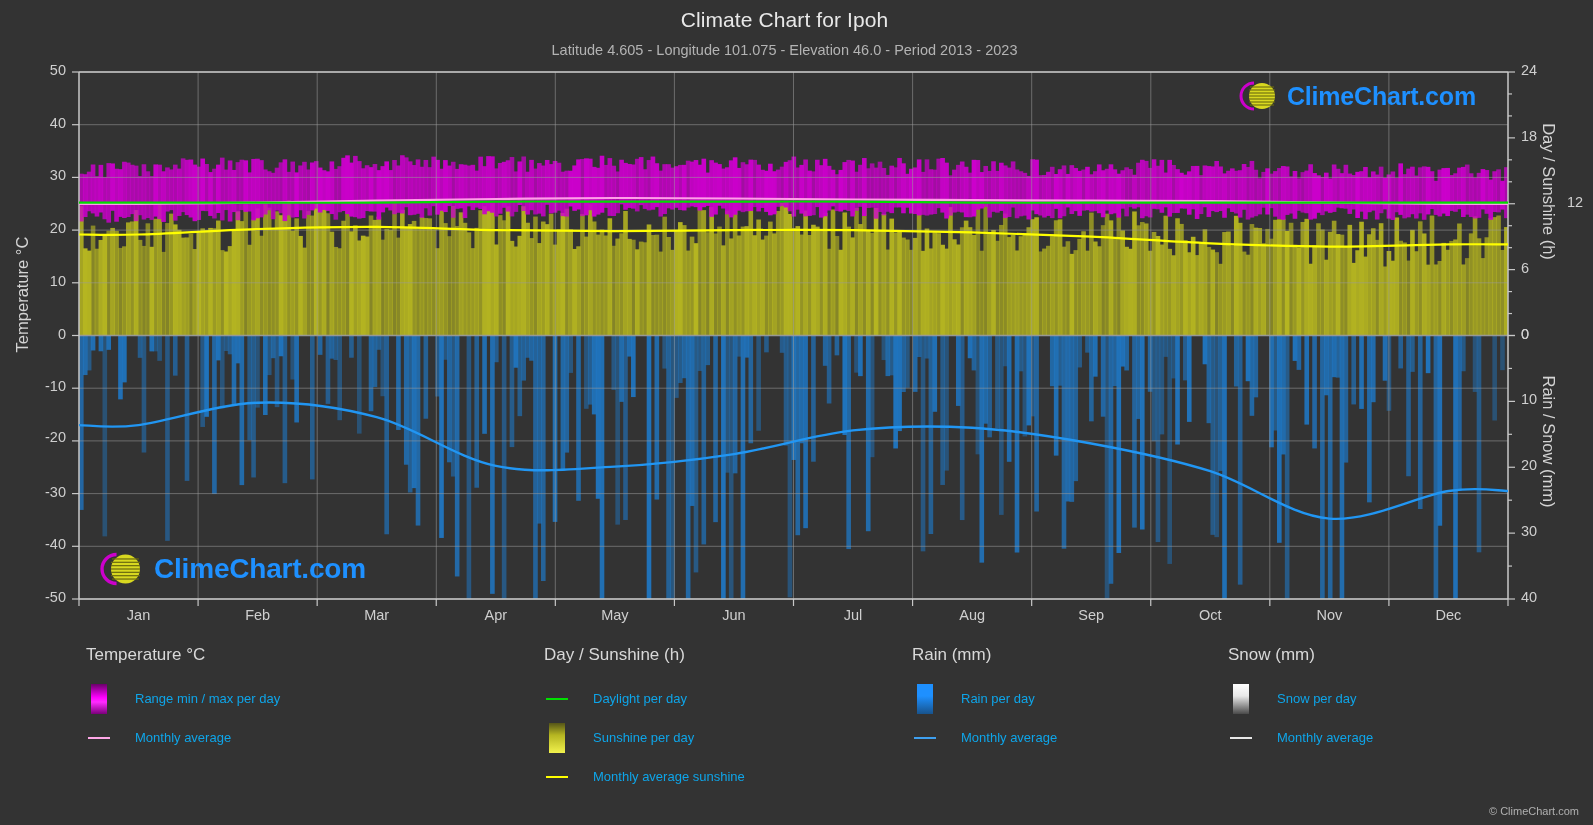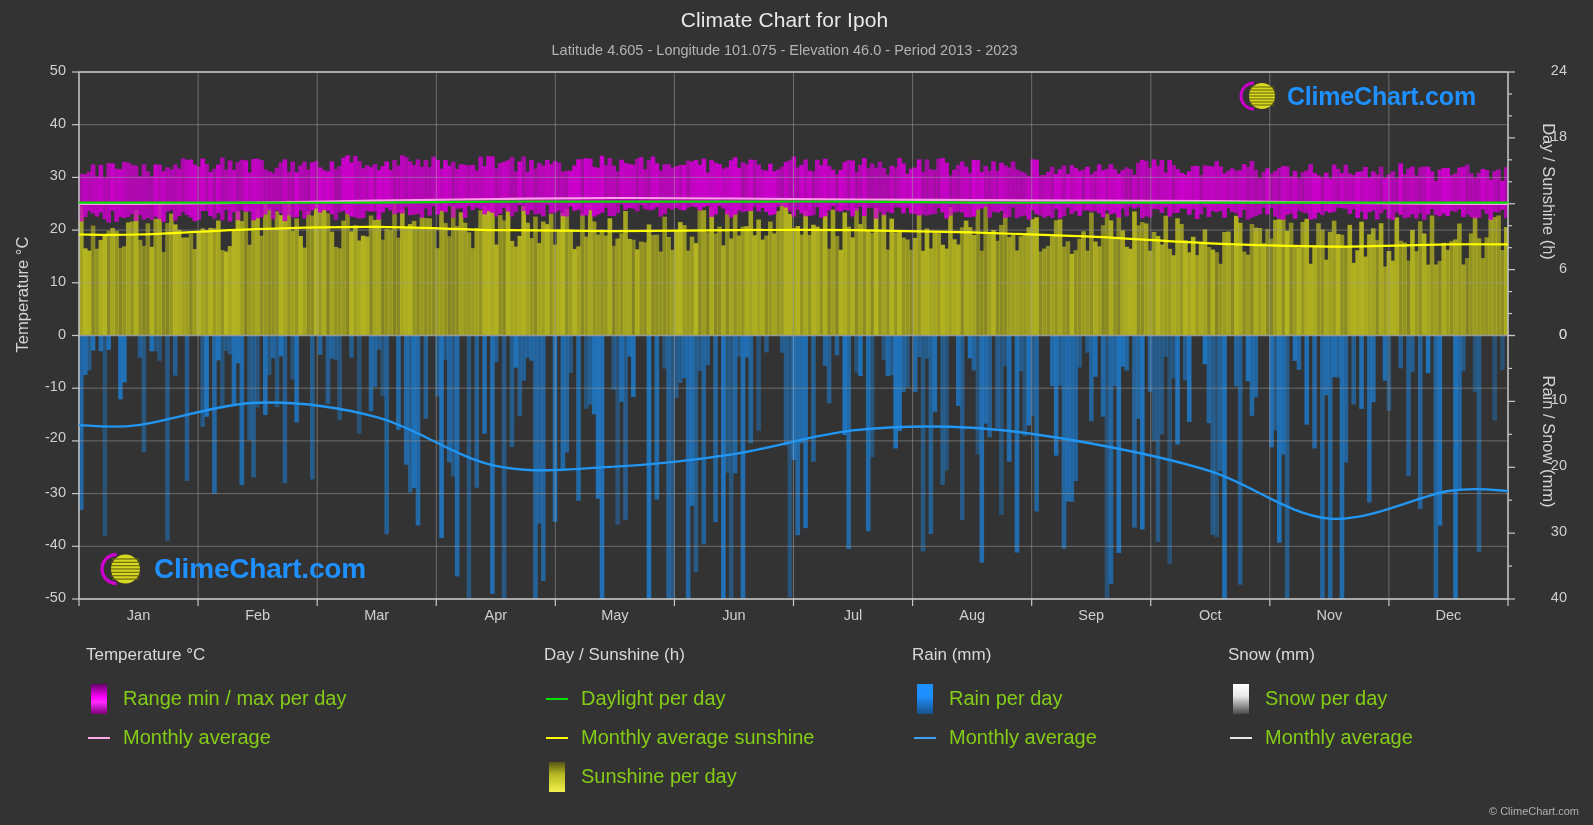--- a/index.html
+++ b/index.html
@@ -76,21 +76,21 @@
     text-align: center;
     transform: rotate(90deg);
   }
   .tick-label {
     position: absolute;
     font-size: 14.5px;
     color: #cfcfcf;
     white-space: nowrap;
   }
   .tick-left  { text-align: right; width: 46px; }
-  .tick-right { text-align: right;  width: 46px; }
+  .tick-right { text-align: left;  width: 46px; }
   .month-label {
     position: absolute;
     font-size: 14.5px;
     color: #cfcfcf;
     text-align: center;
     white-space: nowrap;
   }
   
   .wm {
     position: absolute;
@@ -135,22 +135,23 @@
     height: 30px;
     margin-right: 11px;
     flex: 0 0 26px;
     display: flex;
     align-items: center;
     justify-content: center;
   }
   .swatch { width: 16px; height: 30px; display: block; }
   .linekey { width: 22px; height: 2px; display: block; }
   .legend-label {
-    font-size: 20px;
-    color: #84cc16;
+    font-size: 13px;
+    color: #0ea5e9;
+    margin-left: 12px;
   }
   #copyright {
     position: absolute;
     right: 14px;
     bottom: 8px;
     font-size: 11px;
     color: #b0b0b0;
     white-space: nowrap;
   }
 </style>
@@ -1332,29 +1333,29 @@
     <div class="legend-col" id="legend-day" style="left:544px;">
         <div class="legend-head">Day / Sunshine (h)</div>
         <div class="legend-row">
           <span class="legend-key">
             <span class="linekey" style="background: rgb(0, 224, 0);"></span>
           </span>
           <span class="legend-label">Daylight per day</span>
         </div>
         <div class="legend-row">
           <span class="legend-key">
+            <span class="swatch" style="background: linear-gradient(rgb(85, 85, 24), rgb(181, 181, 33) 40%, rgb(242, 242, 77));"></span>
+          </span>
+          <span class="legend-label">Sunshine per day</span>
+        </div>
+        <div class="legend-row">
+          <span class="legend-key">
             <span class="linekey" style="background: rgb(255, 255, 0);"></span>
           </span>
           <span class="legend-label">Monthly average sunshine</span>
-        </div>
-        <div class="legend-row">
-          <span class="legend-key">
-            <span class="swatch" style="background: linear-gradient(rgb(85, 85, 24), rgb(181, 181, 33) 40%, rgb(242, 242, 77));"></span>
-          </span>
-          <span class="legend-label">Sunshine per day</span>
         </div>
       </div>
     <div class="legend-col" id="legend-rain" style="left:912px;">
         <div class="legend-head">Rain (mm)</div>
         <div class="legend-row">
           <span class="legend-key">
             <span class="swatch" style="background: linear-gradient(rgb(30, 144, 255), rgb(30, 144, 255) 40%, rgb(24, 83, 140));"></span>
           </span>
           <span class="legend-label">Rain per day</span>
         </div>

